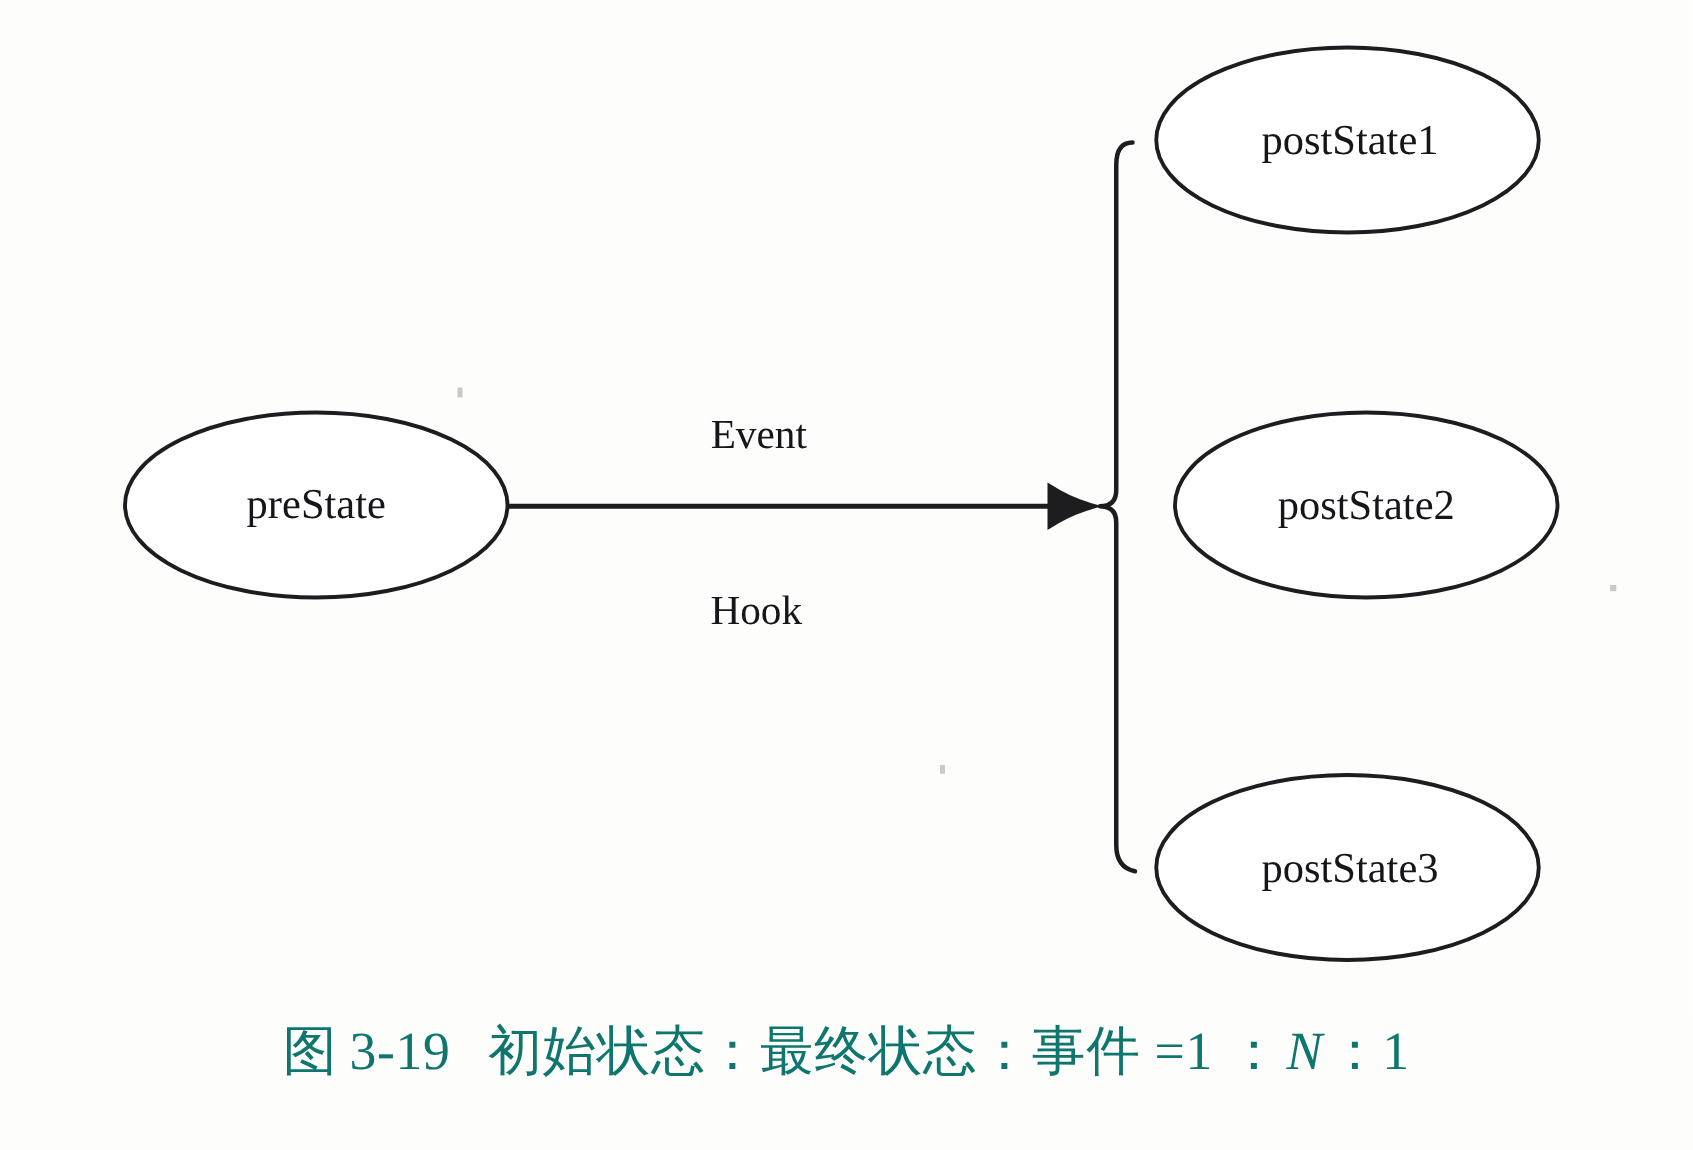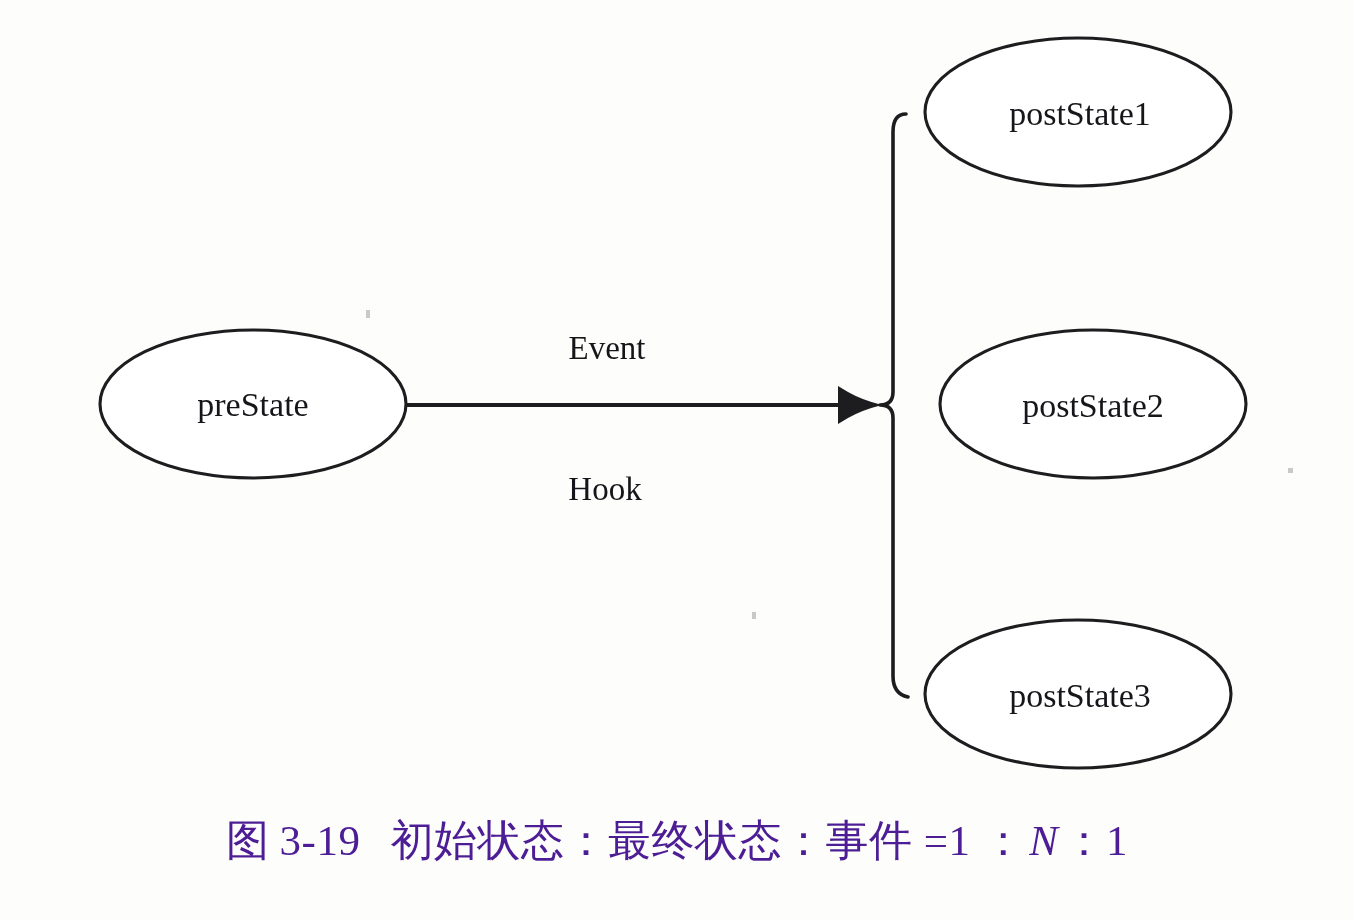--- a/index.html
+++ b/index.html
@@ -58,21 +58,21 @@
     fill: #c9c9c9;
   }
   #caption {
     position: absolute;
     left: 0;
     top: 812px;
     width: 1354px;
     text-align: center;
     font-family: "Liberation Serif", "DejaVu Serif", serif;
     font-size: 43px;
-    color: #4c1d95;
+    color: #0f766e;
     letter-spacing: 0.5px;
     white-space: nowrap;
   }
   #caption .cap-num {
     margin-left: 10px;
     margin-right: 30px;
   }
   #caption .cap-italic {
     font-style: italic;
     padding: 0 4px;

